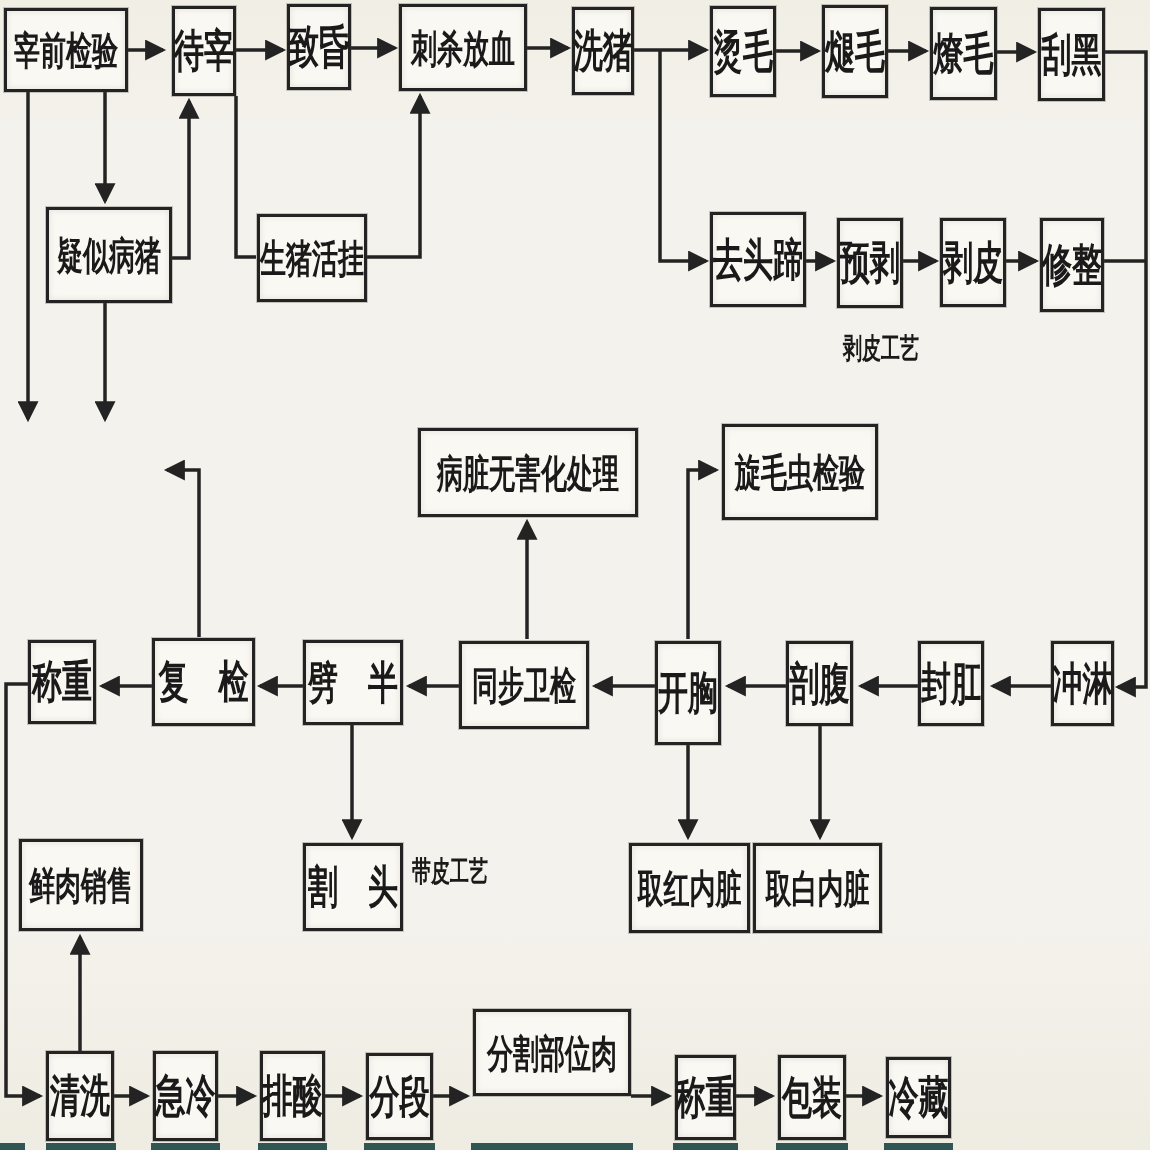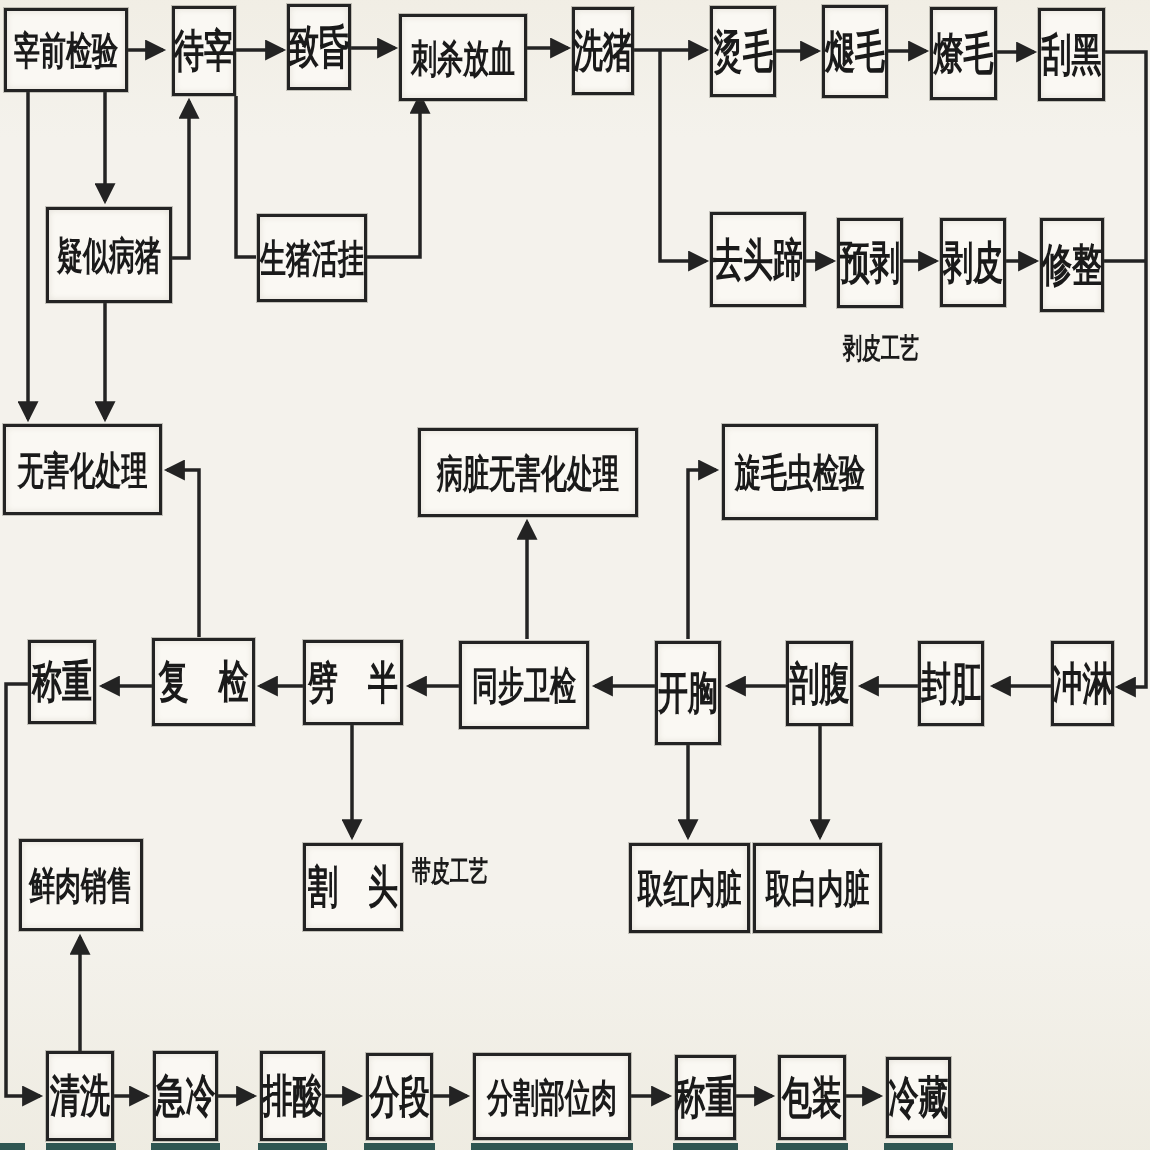--- a/index.html
+++ b/index.html
@@ -127,21 +127,21 @@
 
   <div class="node sz26" style="left:4px;top:8px;width:124px;height:84px">
       <span class="lbl">宰前检验</span>
     </div>
   <div class="node" style="left:172px;top:6px;width:64px;height:90px">
       <span class="lbl">待宰</span>
     </div>
   <div class="node" style="left:287px;top:4px;width:64px;height:86px">
       <span class="lbl">致昏</span>
     </div>
-  <div class="node sz26" style="left:399px;top:14px;width:128px;height:87px">
+  <div class="node sz26" style="left:399px;top:4px;width:128px;height:87px">
       <span class="lbl">刺杀放血</span>
     </div>
   <div class="node" style="left:572px;top:7px;width:62px;height:88px">
       <span class="lbl">洗猪</span>
     </div>
   <div class="node" style="left:710px;top:6px;width:66px;height:91px">
       <span class="lbl">烫毛</span>
     </div>
   <div class="node" style="left:822px;top:5px;width:66px;height:93px">
       <span class="lbl">煺毛</span>
@@ -167,23 +167,20 @@
     </div>
   <div class="node" style="left:940px;top:218px;width:66px;height:89px">
       <span class="lbl">剥皮</span>
     </div>
   <div class="node" style="left:1040px;top:218px;width:64px;height:94px">
       <span class="lbl">修整</span>
     </div>
 
   <div class="anno" style="left:843px;top:339px;"><span class="lbl">剥皮工艺</span></div>
 
-  <div class="node sz26" style="left:3px;top:424px;width:159px;height:91px">
-      <span class="lbl">无害化处理</span>
-    </div>
   <div class="node sz26" style="left:418px;top:428px;width:220px;height:89px">
       <span class="lbl">病脏无害化处理</span>
     </div>
   <div class="node sz26" style="left:722px;top:424px;width:156px;height:96px">
       <span class="lbl">旋毛虫检验</span>
     </div>
 
   <div class="node" style="left:28px;top:640px;width:68px;height:84px">
       <span class="lbl">称重</span>
     </div>
@@ -228,21 +225,21 @@
     </div>
   <div class="node" style="left:153px;top:1051px;width:65px;height:90px">
       <span class="lbl">急冷</span>
     </div>
   <div class="node" style="left:260px;top:1051px;width:65px;height:90px">
       <span class="lbl">排酸</span>
     </div>
   <div class="node" style="left:366px;top:1053px;width:67px;height:87px">
       <span class="lbl">分段</span>
     </div>
-  <div class="node sz26" style="left:473px;top:1053px;width:158px;height:87px">
+  <div class="node sz26" style="left:473px;top:1009px;width:158px;height:87px">
       <span class="lbl">分割部位肉</span>
     </div>
   <div class="node" style="left:675px;top:1055px;width:61px;height:85px">
       <span class="lbl">称重</span>
     </div>
   <div class="node" style="left:778px;top:1055px;width:68px;height:85px">
       <span class="lbl">包装</span>
     </div>
   <div class="node" style="left:886px;top:1057px;width:65px;height:81px">
       <span class="lbl">冷藏</span>

